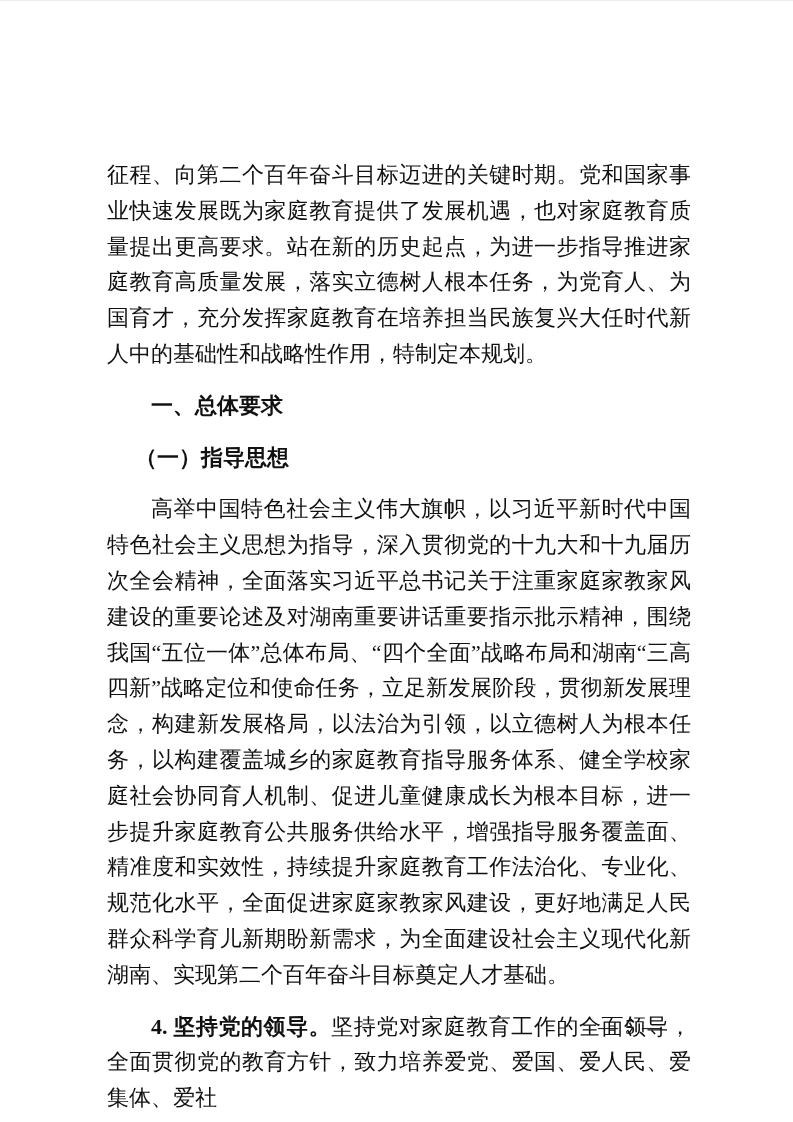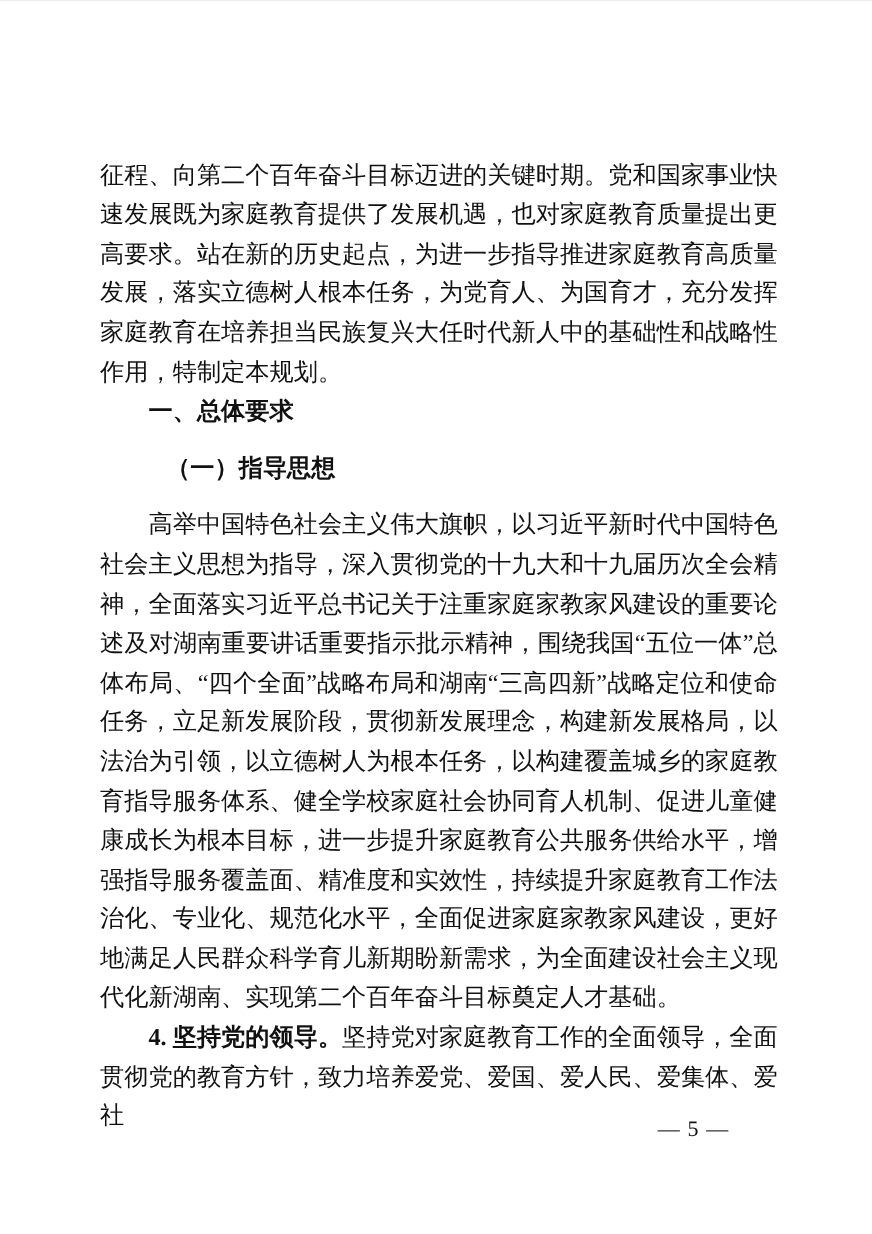--- a/index.html
+++ b/index.html
@@ -23,38 +23,38 @@
     left: 91px;
     top: 140px;
     width: 616px;
     font-size: 22px;
     line-height: 35.8px;
     text-align: justify;
     text-justify: inter-ideograph;
     word-break: break-all;
   }
   .para {
-    margin: 0;
+    margin: 16px;
     padding: 0;
   }
   .indent {
     text-indent: 2em;
   }
   .h-sans {
-    margin: 0;
+    margin: 16px;
     padding: 0;
     font-size: 22px;
     line-height: 35.8px;
     font-weight: bold;
     text-indent: 2em;
     font-family: "Liberation Sans", sans-serif;
     text-align: left;
   }
   .h-kai {
-    margin: 16px;
+    margin: 0;
     padding: 0;
     font-size: 22px;
     line-height: 35.8px;
     font-weight: bold;
     text-indent: 2em;
     font-family: "Liberation Serif", serif;
     text-align: left;
   }
   .lead {
     font-weight: bold;

